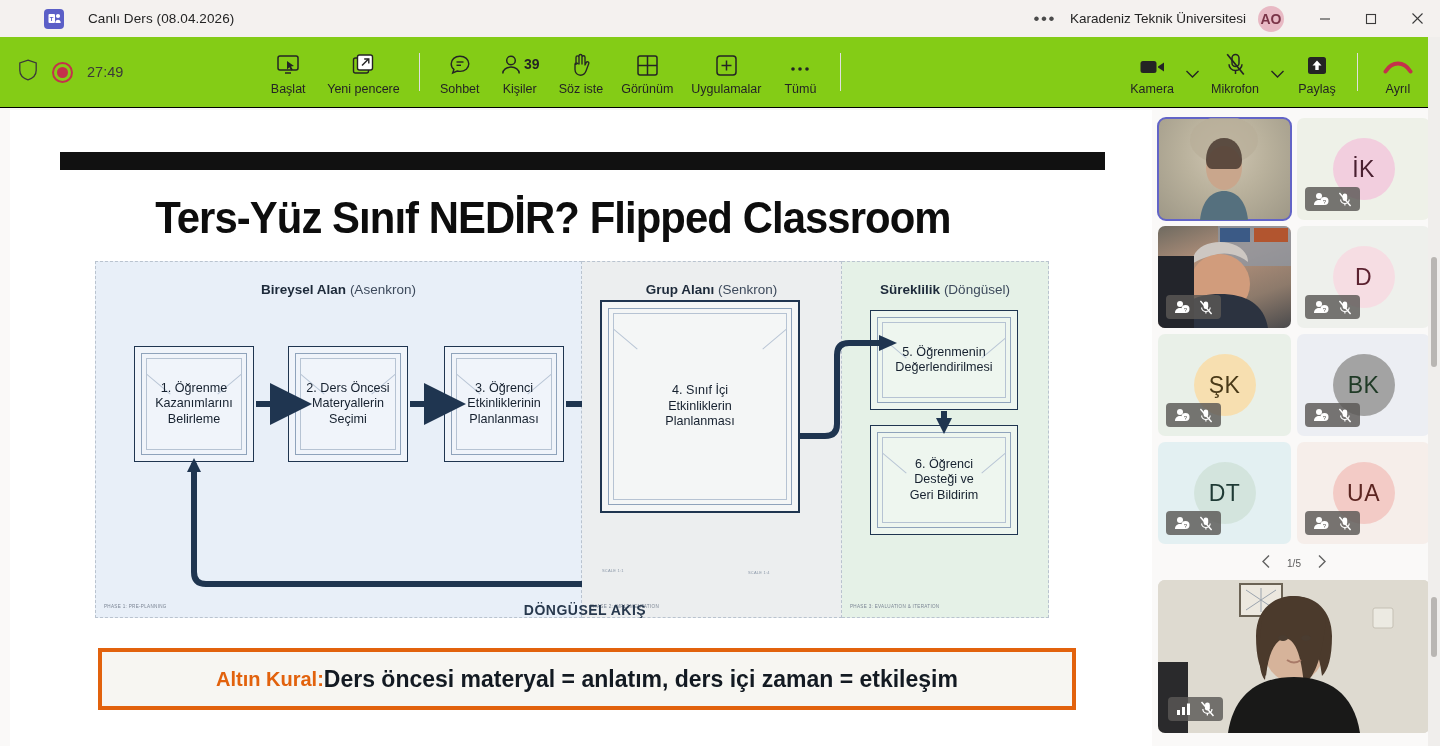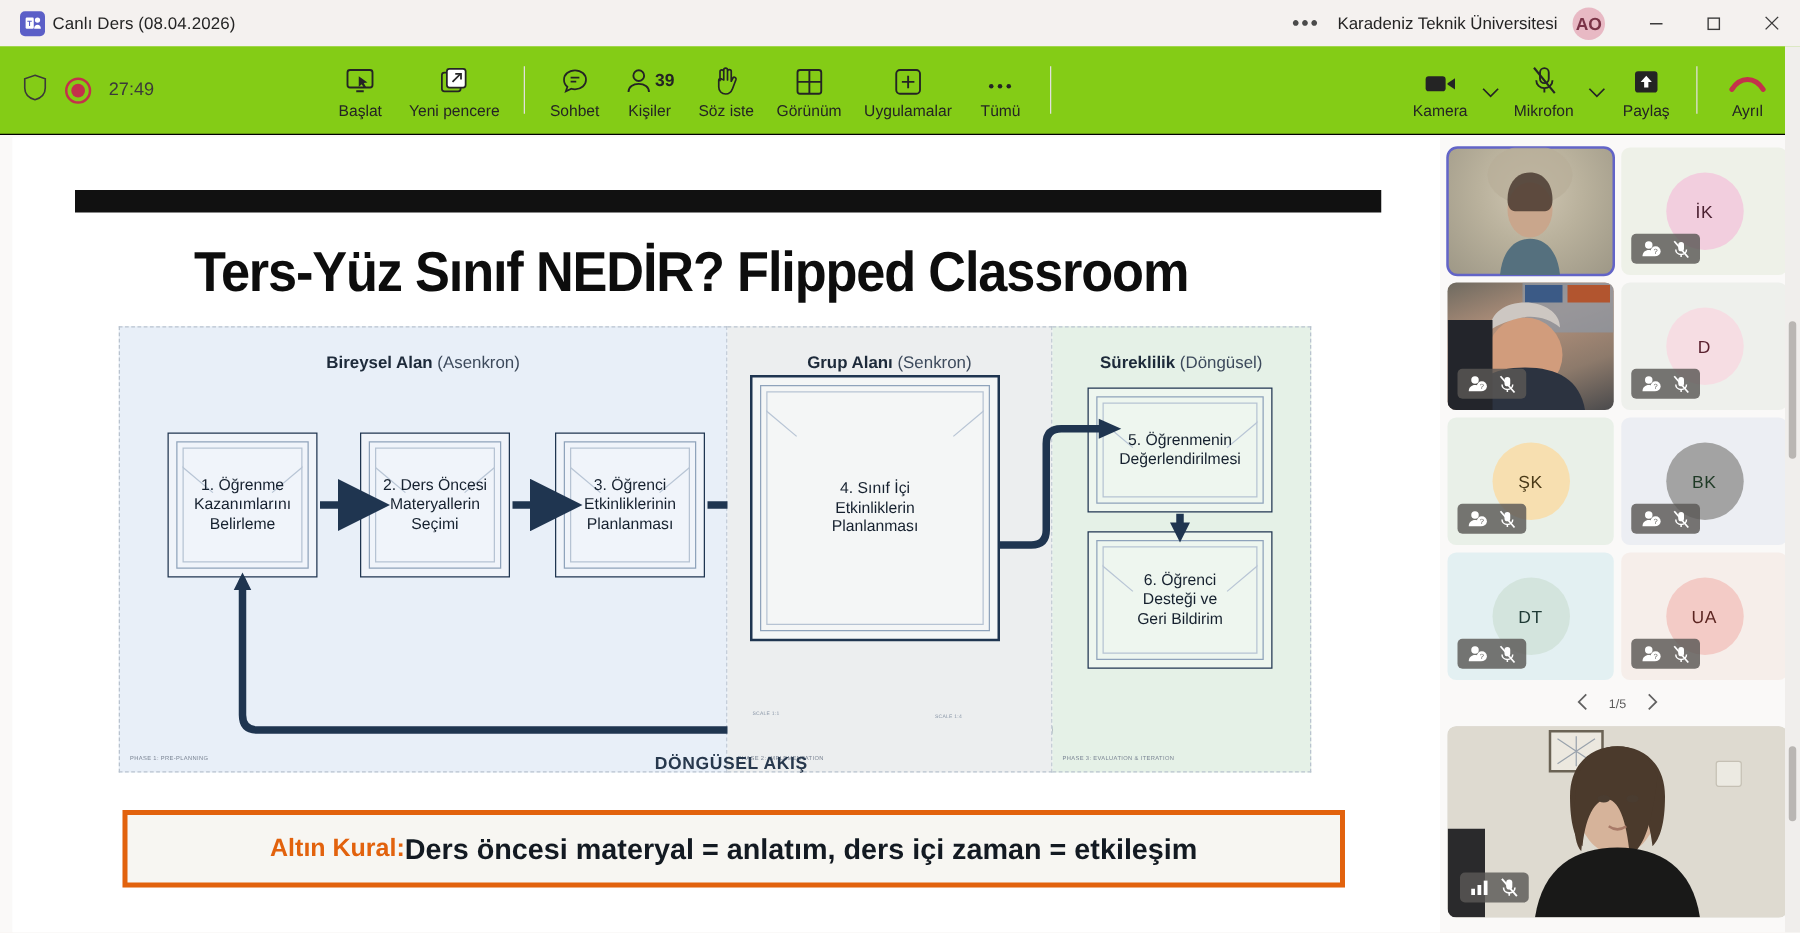--- a/index.html
+++ b/index.html
@@ -10,21 +10,21 @@
     overflow: hidden;
   }
   .app { position: relative; width: 1440px; height: 746px; background: #faf9f8; }
 
   
   .titlebar {
     position: absolute; left: 0; top: 0; width: 1440px; height: 37px;
     background: #f4f1ef;
     display: flex; align-items: center;
   }
-  .tb-left { display: flex; align-items: center; gap: 6px; padding-left: 16px; }
+  .tb-left { display: flex; align-items: center; gap: 24px; padding-left: 16px; margin-left: 28px; }
   .teams-logo {
     width: 20px; height: 20px; border-radius: 4px;
     background: #5b5fc7; position: relative;
     display: flex; align-items: center; justify-content: center;
     color: #fff; font-size: 10px; font-weight: bold;
   }
   .tb-title { font-size: 13.5px; color: #242424; letter-spacing: .1px; }
   .tb-right { margin-left: auto; display: flex; align-items: center; height: 37px; }
   .tb-dots { font-size: 17px; color: #4b4b4b; padding: 0 14px; letter-spacing: 1.5px; line-height: 1; }
   .tb-org { font-size: 13.5px; color: #242424; padding-right: 12px; }
@@ -162,21 +162,21 @@
   .grid { display: grid; grid-template-columns: 133px 133px; gap: 6px; }
   .tile {
     position: relative; height: 102px; border-radius: 7px; overflow: hidden;
     background: #eef0ea;
   }
   .tile.active { outline: 2.5px solid #6264c7; outline-offset: -1px; border-radius: 8px; }
   .ava {
     position: absolute; left: 50%; top: 50%; transform: translate(-50%,-50%);
     width: 62px; height: 62px; border-radius: 50%;
     display: flex; align-items: center; justify-content: center;
-    font-size: 14px; letter-spacing: .5px;
+    font-size: 23px; letter-spacing: .5px;
   }
   .ctrls {
     position: absolute; left: 8px; bottom: 9px;
     background: rgba(90,88,85,0.82); border-radius: 4px;
     height: 24px; display: flex; align-items: center; gap: 9px; padding: 0 8px;
   }
   .ctrls svg { display: block; }
   .pager {
     margin-top: 10px; display: flex; align-items: center; justify-content: center; gap: 16px;
     color: #5b5b5b; font-size: 10px;

